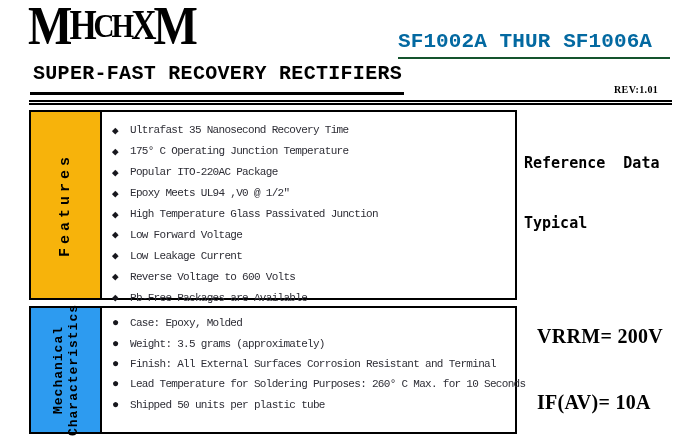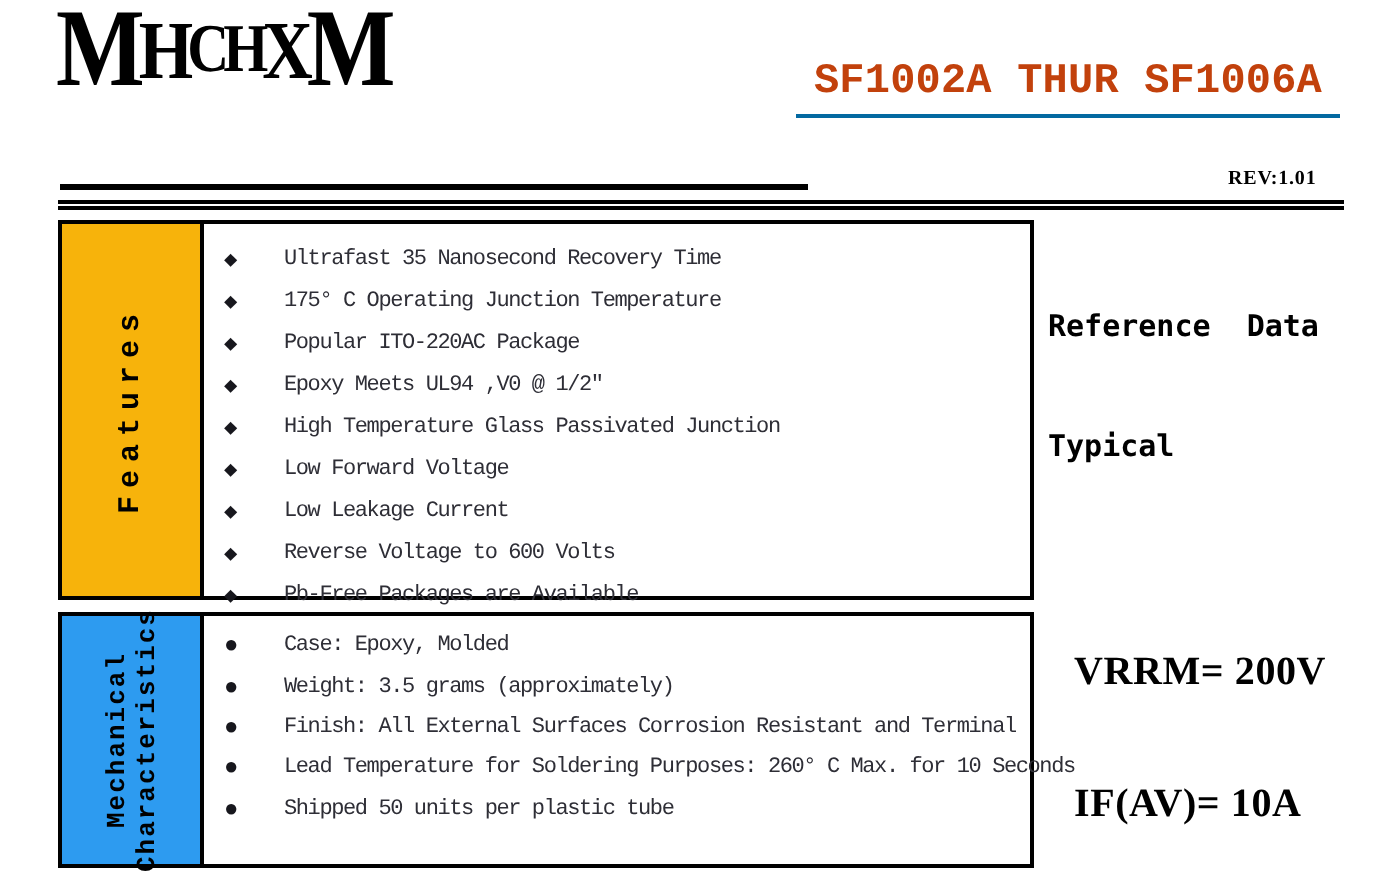--- a/index.html
+++ b/index.html
@@ -11,23 +11,23 @@
   .logo{
     position:absolute;left:28px;top:2px;display:flex;align-items:center;
     font-family:"Liberation Serif",serif;font-weight:bold;line-height:1;color:#000;
   }
   .logo span{display:block;transform:scaleY(1.18);margin-right:-3px;}
   .logo .l0,.logo .l5{font-size:47px;}
   .logo .l1,.logo .l4{font-size:35px;}
   .logo .l2,.logo .l3{font-size:29px;}
   
   .part-range{
-    position:absolute;left:398px;top:30px;width:272px;text-align:center;
+    position:absolute;left:398px;top:30px;width:272px;text-align:left;
     font-weight:bold;font-size:21px;letter-spacing:0.1px;white-space:nowrap;
-    border-bottom:2px solid #0369a1;padding-bottom:4px;color:#c2410c;
+    border-bottom:2px solid #14532d;padding-bottom:4px;color:#0369a1;
   }
   .main-title{
     position:absolute;left:33px;top:62px;font-size:20px;font-weight:bold;
     letter-spacing:0.3px;white-space:nowrap;color:#000;
   }
   .title-rule{position:absolute;left:30px;top:92px;width:374px;height:3px;background:#000;}
   .rev{
     position:absolute;left:614px;top:84px;font-size:10px;letter-spacing:0.4px;
     font-family:"Liberation Serif",serif;color:#000;font-weight:bold;
   }
@@ -56,21 +56,21 @@
   .mech-box .vlabel{font-size:13px;letter-spacing:1px;}
   .content{flex:1 1 auto;overflow:visible;}
   .features-box .content{padding:8px 0 0 10px;}
   .mech-box .content{padding:5px 0 0 10px;}
   .row{display:flex;align-items:center;white-space:nowrap;color:#2e2e36;}
   .features-box .row{height:20.9px;}
   .mech-box .row{height:20.4px;}
   .bullet{flex:0 0 18px;width:18px;color:#17171d;}
   .bullet.diamond{font-size:11px;}
   .bullet.circle{font-size:12px;}
-  .row .txt{font-size:11px;letter-spacing:-0.7px;margin-left:12px;}
+  .row .txt{font-size:11px;letter-spacing:-0.7px;}
   
   .typical{position:absolute;left:524px;top:113px;color:#000;}
   .t-head{
     font-family:"DejaVu Sans Mono",monospace;font-weight:bold;
     font-size:15px;line-height:20px;white-space:pre;
   }
   .t-group{
     margin:8px 0 0 13px;font-family:"Liberation Serif",serif;font-weight:bold;
     font-size:20px;line-height:22px;white-space:pre;letter-spacing:0.3px;
   }
@@ -83,20 +83,21 @@
   <div class="logo">
     <span class="l0">M</span>
     <span class="l1">H</span>
     <span class="l2">C</span>
     <span class="l3">H</span>
     <span class="l4">X</span>
     <span class="l5">M</span>
   </div>
 
   <div class="part-range">SF1002A THUR SF1006A</div>
+  <div class="main-title">SUPER-FAST RECOVERY RECTIFIERS</div>
   <div class="title-rule"></div>
   <div class="rev">REV:1.01</div>
   <div class="top-rule"></div>
 
   <div class="box features-box">
     <div class="label-cell label-yellow">
       <span class="vlabel">Features</span>
     </div>
     <div class="content">
       <div class="row">

